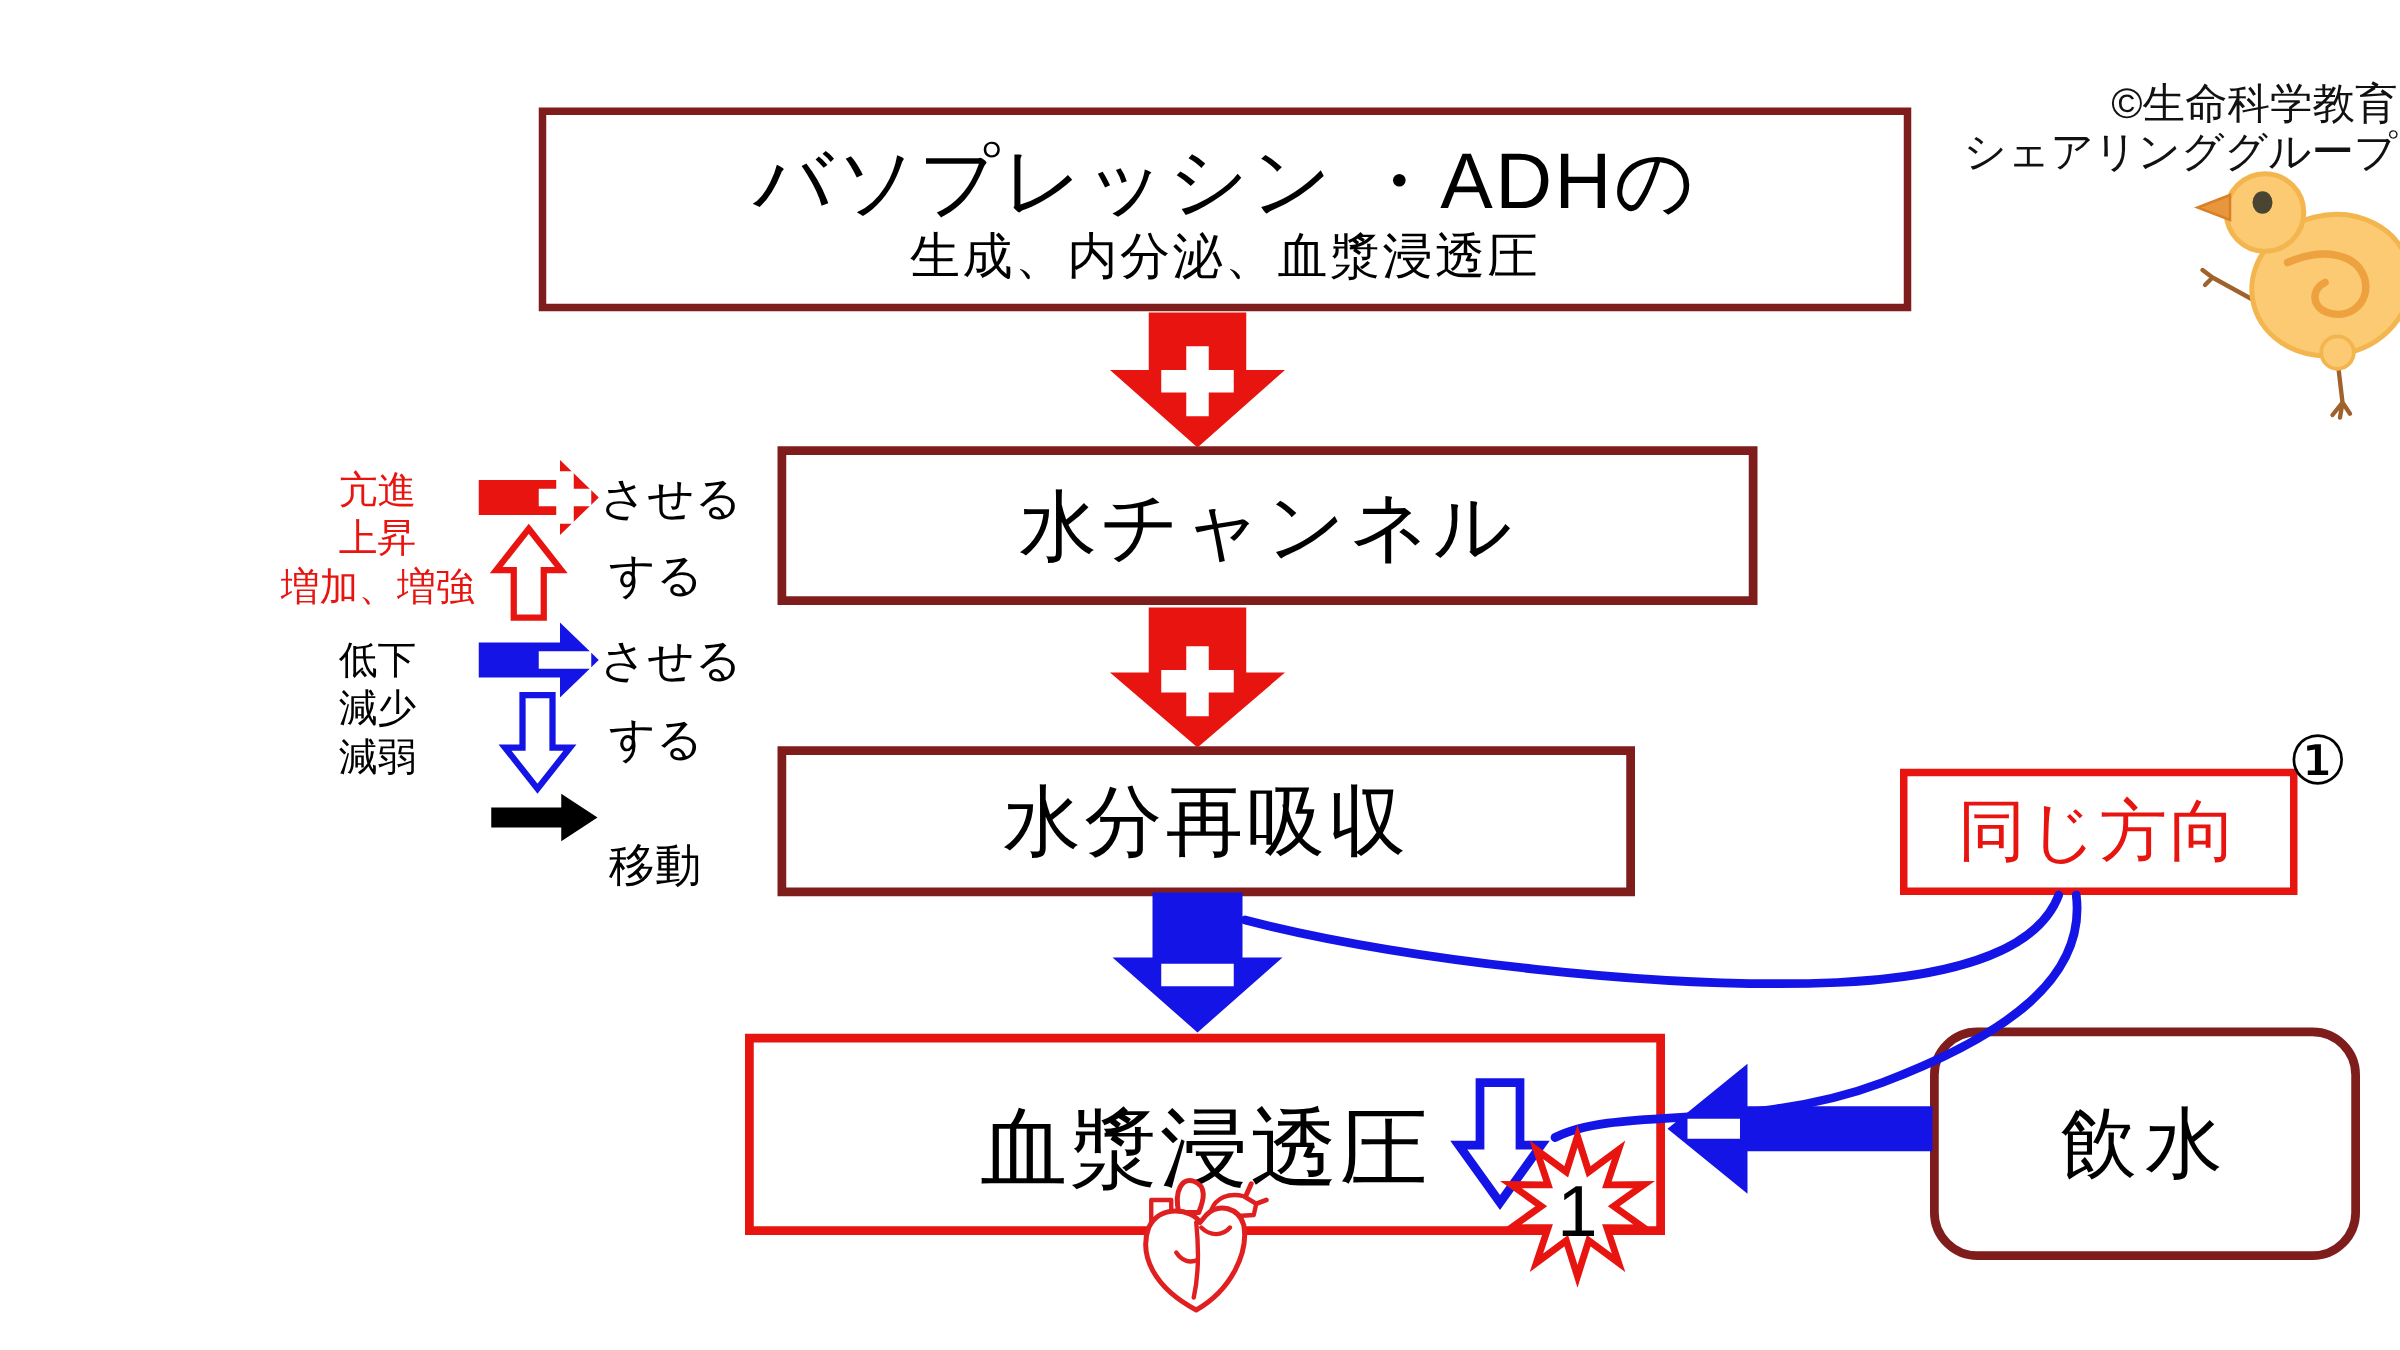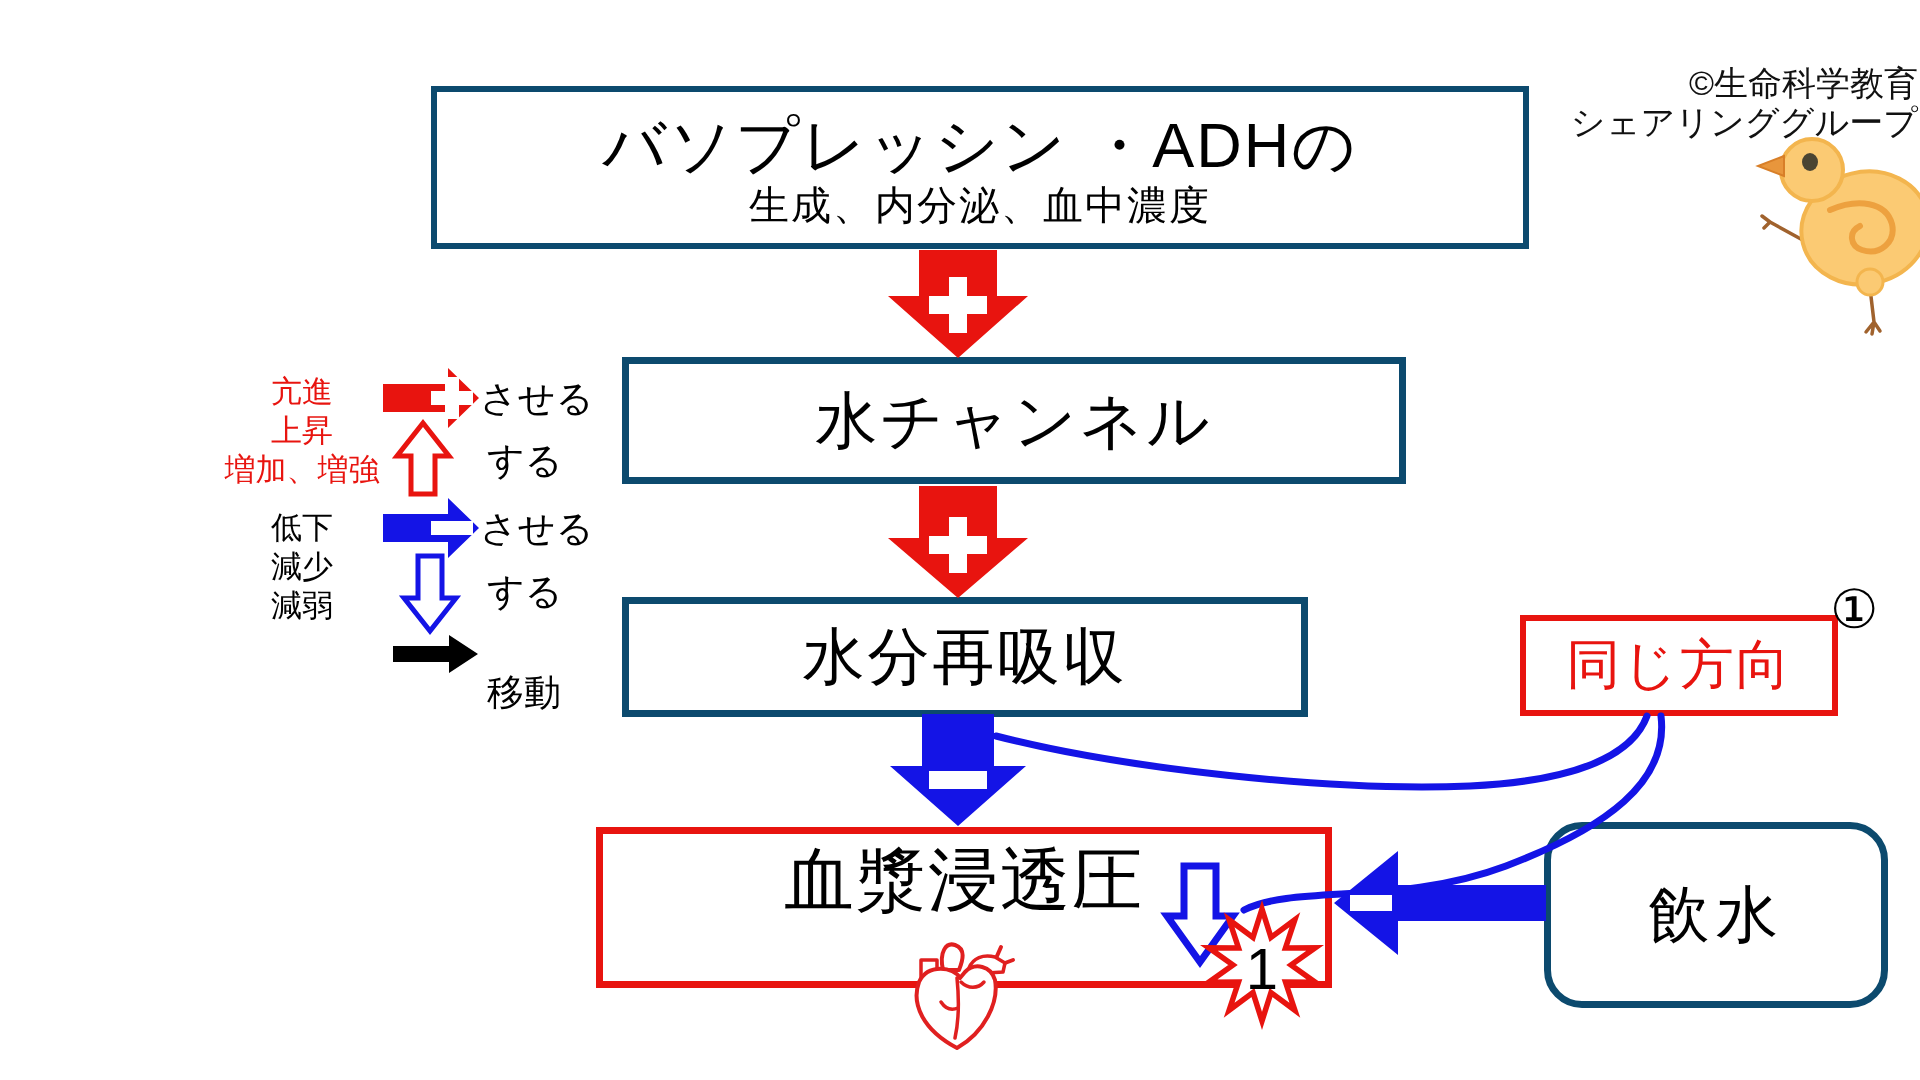--- a/index.html
+++ b/index.html
@@ -2,31 +2,31 @@
 <html><head>
 <meta charset="utf-8">
 <style>
   html,body{margin:0;padding:0;background:#fff;}
   #stage{
     position:relative;width:1920px;height:1080px;background:#fff;overflow:hidden;
     font-family:"Liberation Sans","DejaVu Sans",sans-serif;color:#000;
   }
   .abs{position:absolute;box-sizing:border-box;}
   .box{
-    position:absolute;box-sizing:border-box;background:#fff;border:7px solid #0c4a6e;
+    position:absolute;box-sizing:border-box;background:#fff;border:7px solid #7f1d1d;
     display:flex;align-items:center;justify-content:center;text-align:center;
   }
   #title-box{left:431px;top:86px;width:1098px;height:163px;border-width:6px;flex-direction:column;}
   #title-line1{font-size:63px;letter-spacing:2px;line-height:74px;}
   #title-line2{font-size:40px;letter-spacing:2px;line-height:46px;}
   #credit{top:64px;right:2px;text-align:right;font-size:34px;line-height:39px;color:#111;}
   #channel-box{left:622px;top:357px;width:784px;height:127px;font-size:62px;letter-spacing:3px;}
   #reabsorb-box{left:622px;top:597px;width:686px;height:120px;font-size:62px;letter-spacing:3px;}
   #osmo-box{left:596px;top:827px;width:736px;height:161px;border-color:#e8140f;
-            font-size:70px;letter-spacing:2px;align-items:flex-start;}
+            font-size:70px;letter-spacing:2px;align-items:flex-start;padding-top:38px;}
   #same-box{left:1520px;top:615px;width:318px;height:101px;border-width:6px;border-color:#e8140f;
             color:#e8140f;font-size:54px;letter-spacing:2px;}
   #drink-box{left:1544px;top:822px;width:344px;height:186px;border-radius:38px;font-size:62px;letter-spacing:6px;justify-content:center;}
   #circle-one{left:1830px;top:582px;font-size:54px;line-height:54px;}
   .legend-terms{width:180px;text-align:center;font-size:31px;line-height:39px;font-weight:500;}
   #legend-up-terms{left:212px;top:372px;color:#e8140f;}
   #legend-down-terms{left:212px;top:508px;color:#000000;}
   .legend-label{font-size:37px;line-height:40px;color:#000;}
   #label-saseru1{left:480px;top:379px;}
   #label-suru1{left:487px;top:441px;}
@@ -35,21 +35,21 @@
   #label-ido{left:487px;top:633px;margin-top:40px;}
   #overlay{position:absolute;left:0;top:0;width:1920px;height:1080px;pointer-events:none;}
 </style>
 </head>
 <body>
 
 <div id="stage">
 
   <div class="box" id="title-box">
     <div id="title-line1">バソプレッシン ・ADHの</div>
-    <div id="title-line2">生成、内分泌、血中濃度</div>
+    <div id="title-line2">生成、内分泌、血漿浸透圧</div>
   </div>
 
   <div class="abs" id="credit">
     <div>©生命科学教育</div>
     <div>シェアリンググループ</div>
   </div>
 
   <div class="box" id="channel-box">
     <span>水チャンネル</span>
   </div>

